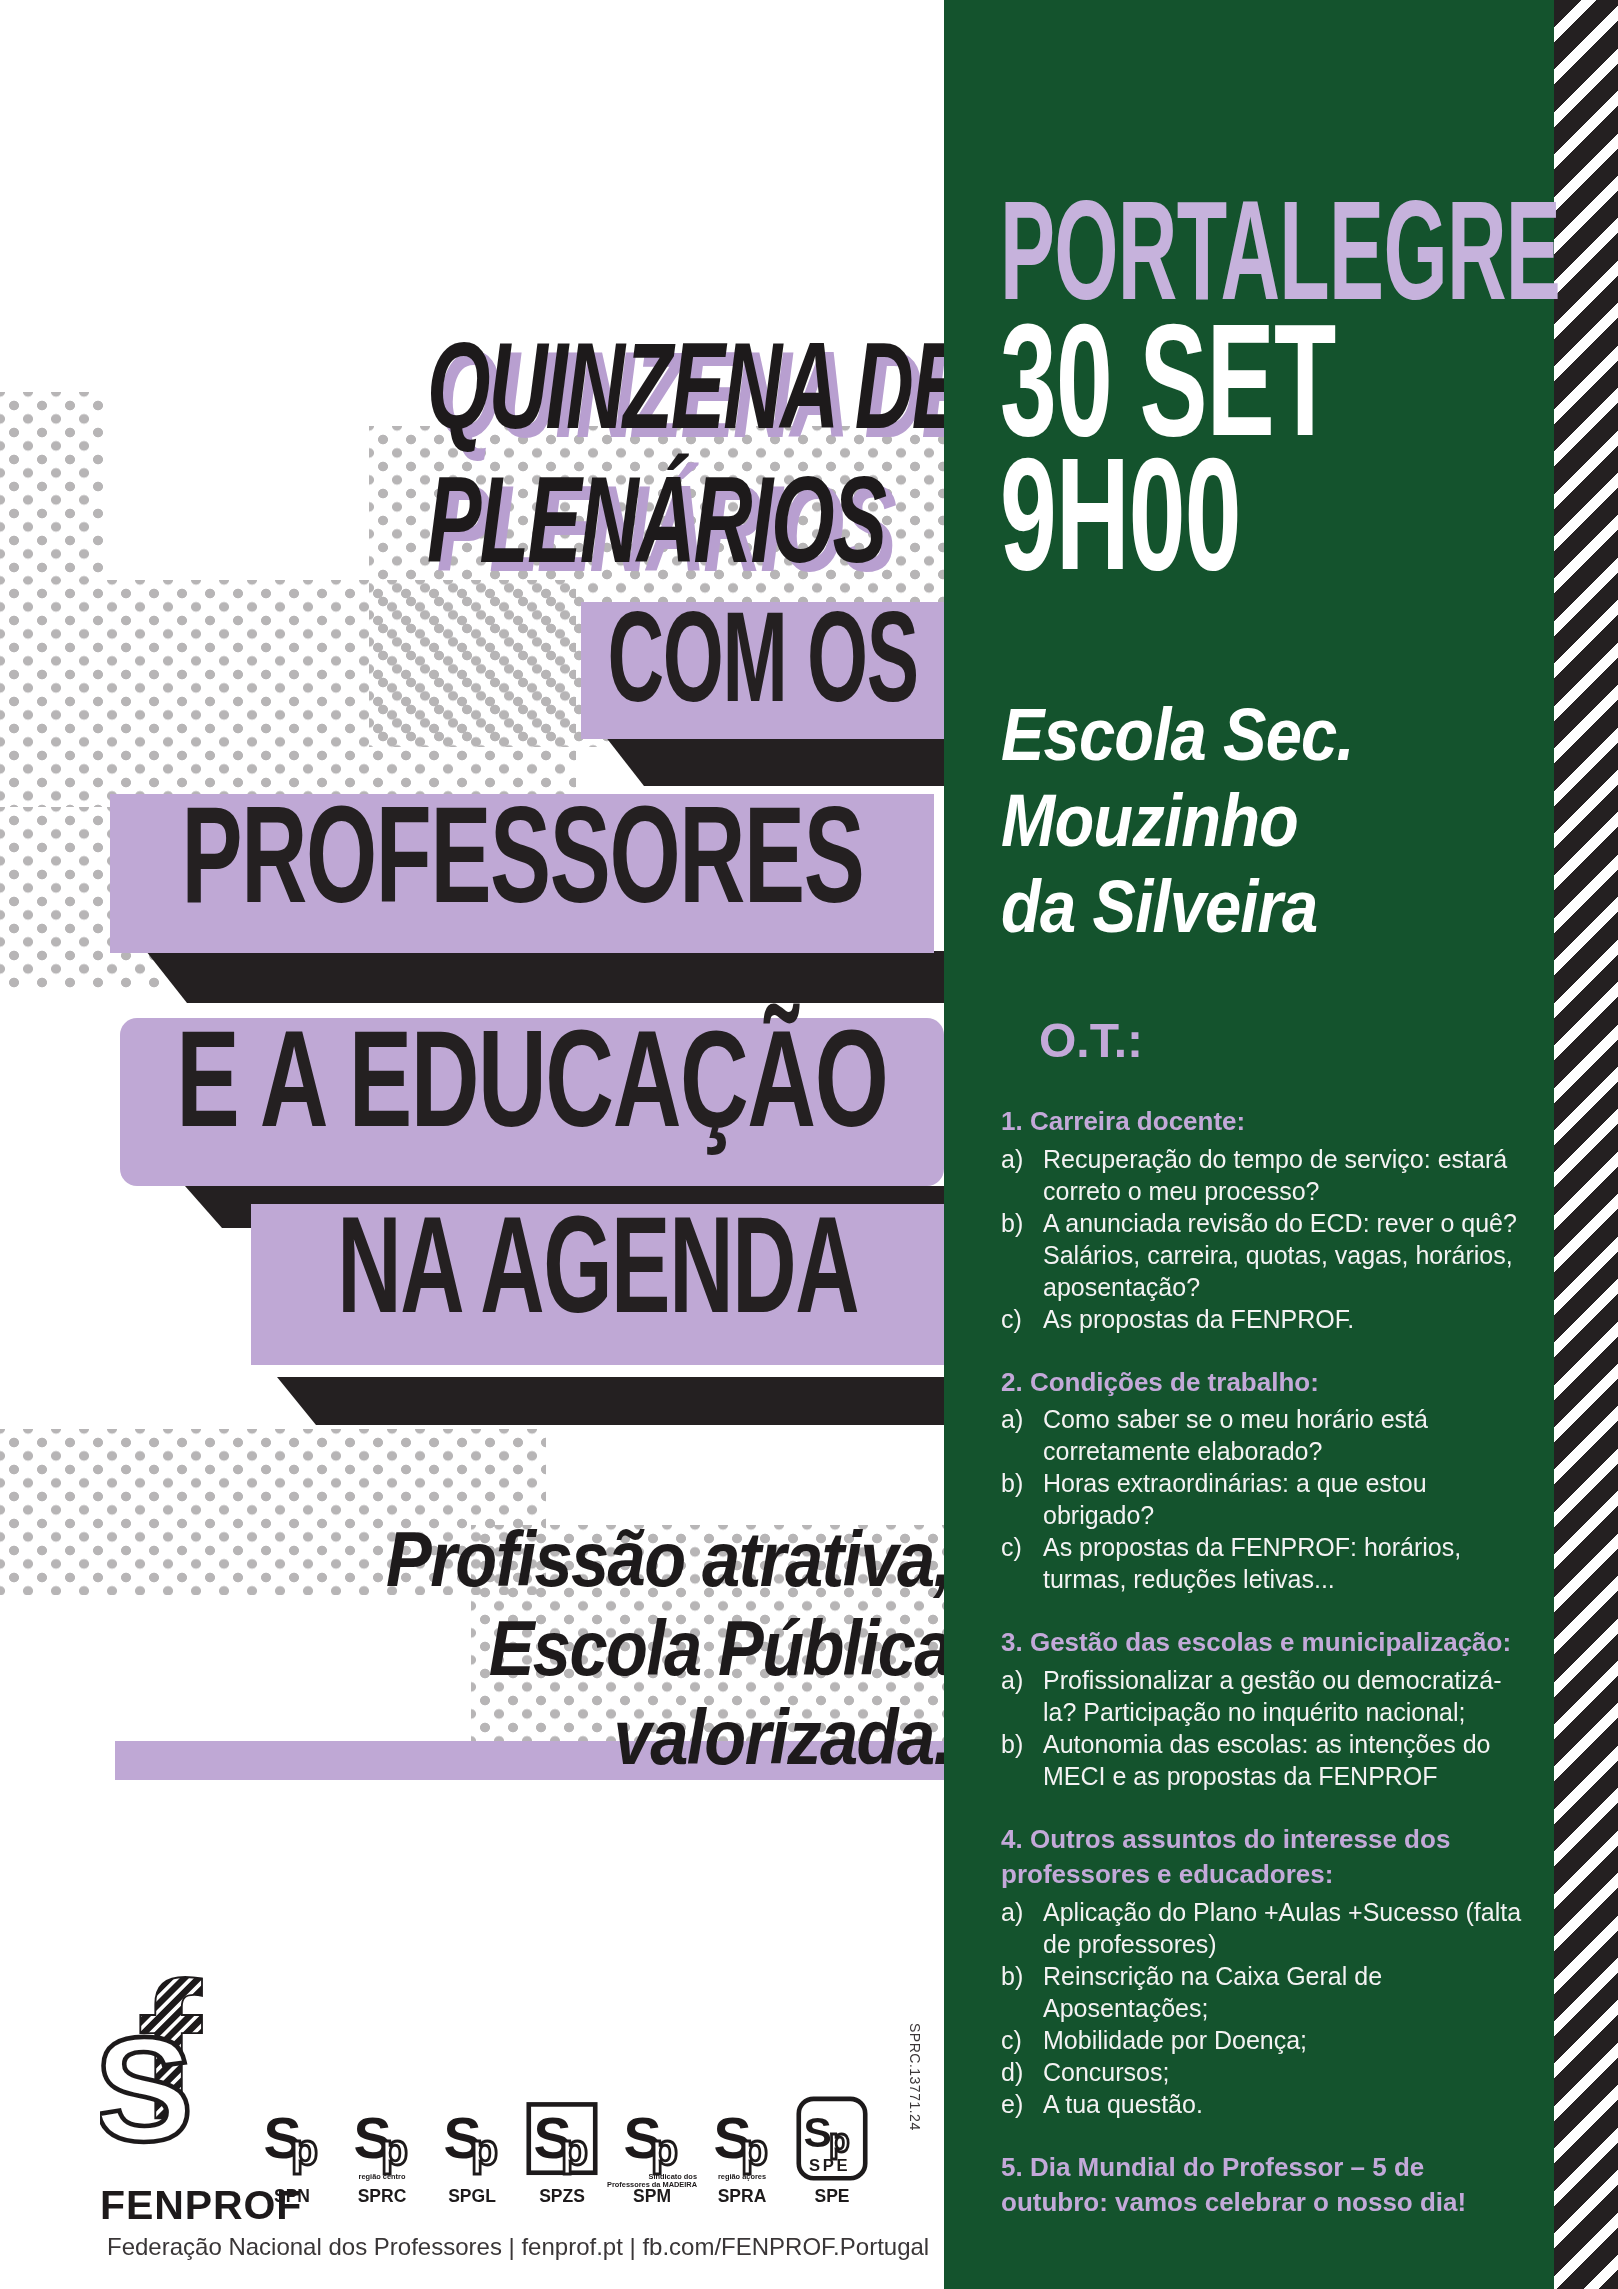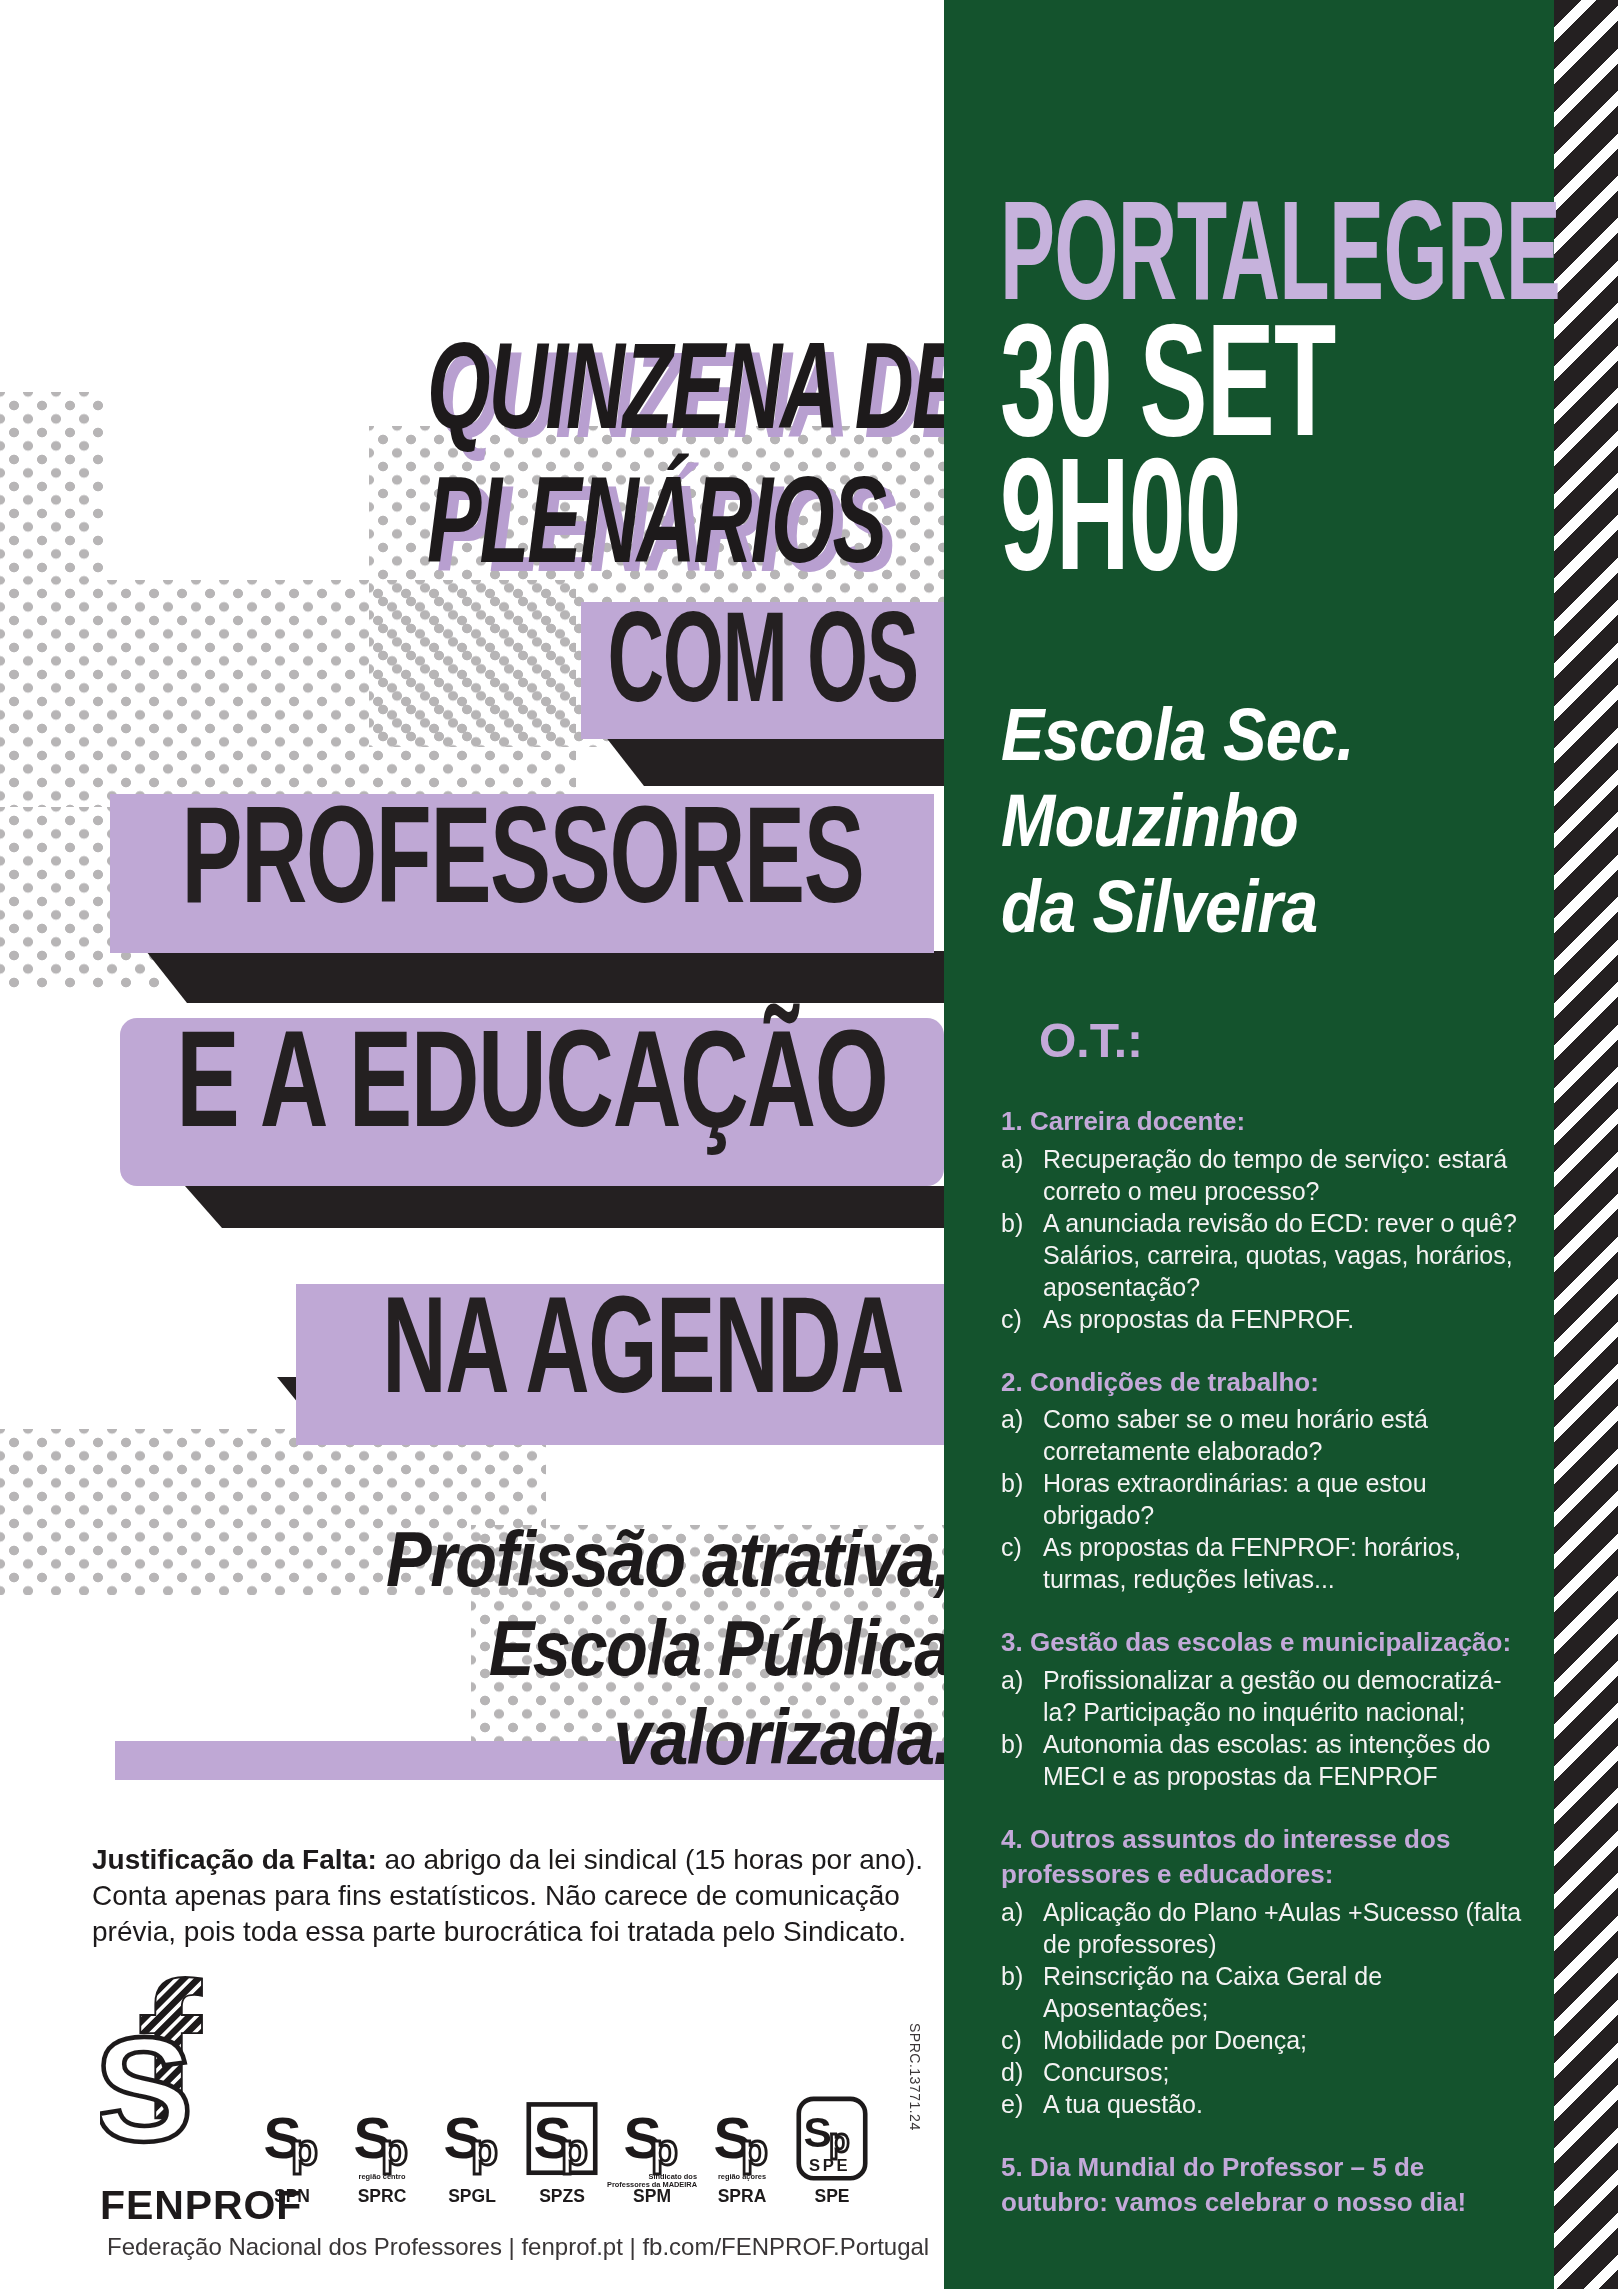--- a/index.html
+++ b/index.html
@@ -84,32 +84,31 @@
   <div class="banner" style="left:110px;top:794px;width:824px;height:159px;">
     <span class="bt" style="--sx:.75;--sy:1.12;font-size:122px;">PROFESSORES</span>
   </div>
 
   <div class="bshadow" style="left:185px;top:1186px;width:760px;height:42px;clip-path:polygon(0 0,100% 0,100% 100%,37px 100%);"></div>
   <div class="banner" style="left:120px;top:1018px;width:824px;height:168px;border-radius:17px;">
     <span class="bt" style="--sx:.78;--sy:1.12;font-size:122px;">E A EDUCAÇÃO</span>
   </div>
 
   <div class="bshadow" style="left:277px;top:1377px;width:667px;height:48px;clip-path:polygon(0 0,100% 0,100% 100%,39px 100%);"></div>
-  <div class="banner" style="left:251px;top:1284px;width:693px;height:161px;margin-left:45px;">
+  <div class="banner" style="left:251px;top:1204px;width:693px;height:161px;">
     <span class="bt" style="--sx:.73;--sy:1.12;font-size:122px;">NA AGENDA</span>
   </div>
 
   <div class="pband"></div>
   <div class="slogan">
     <span>Profissão atrativa,</span><br>
     <span>Escola Pública</span><br>
     <span>valorizada.</span>
   </div>
 
-  <p class="note"><b>Justificação da Falta:</b><span> ao abrigo da lei sindical (15 horas por ano). Conta apenas para fins estatísticos. Não carece de comunicação prévia, pois toda essa parte burocrática foi tratada pelo Sindicato.</span></p>
 
   <div class="abs" style="left:100px;top:1952px;width:148px;height:231px;">
     <svg width="148" height="231" viewBox="0 0 160 250">
       <defs>
         <pattern id="hatch" width="11" height="11" patternUnits="userSpaceOnUse" patternTransform="rotate(45)">
           <rect width="11" height="11" fill="#1d1a1b"></rect>
           <line x1="2" y1="0" x2="2" y2="11" stroke="#ffffff" stroke-width="4"></line>
         </pattern>
       </defs>
       <text x="40" y="180" font-family="Liberation Sans, sans-serif" font-size="210" font-weight="bold" fill="url(#hatch)" stroke="#1d1a1b" stroke-width="2">f</text>

